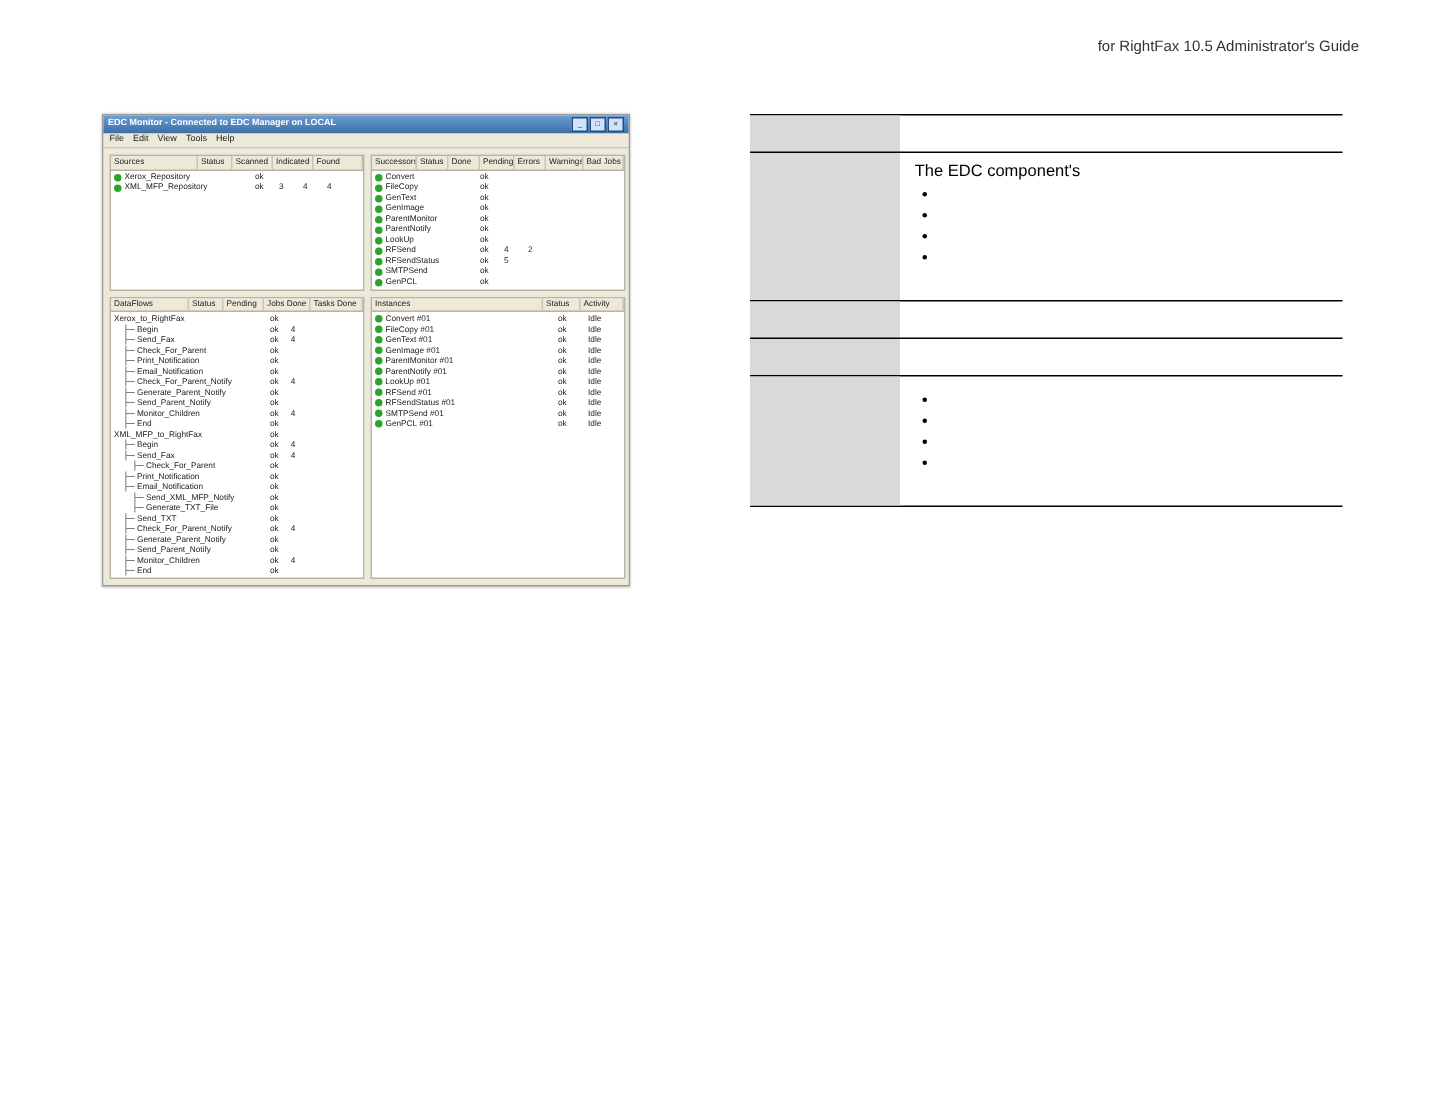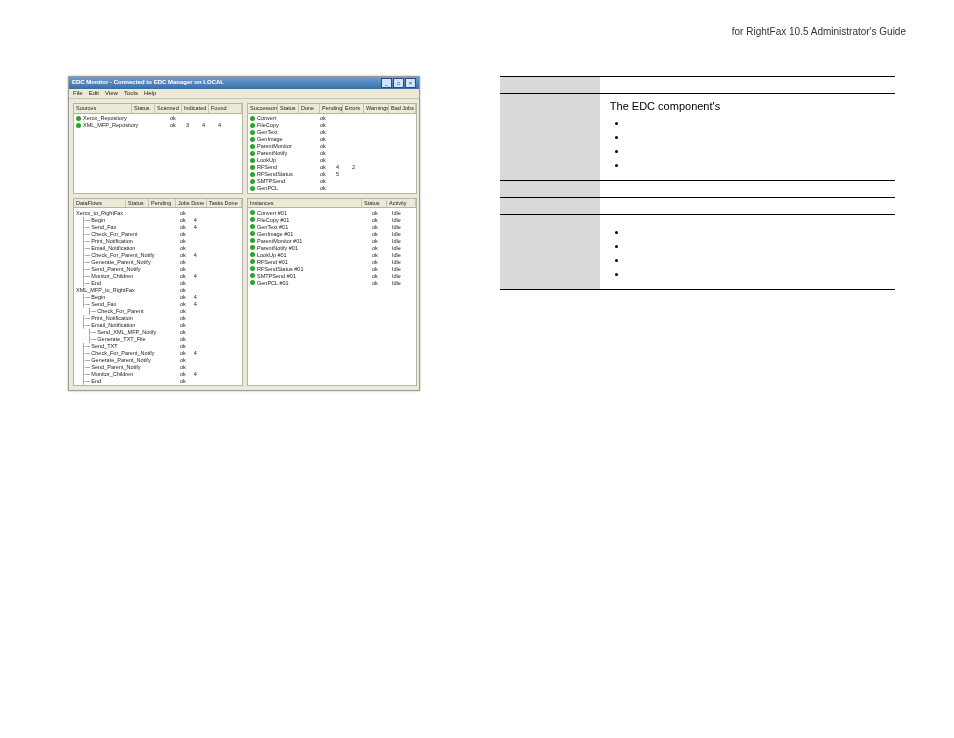--- a/index.html
+++ b/index.html
@@ -28,21 +28,21 @@
   .rw .cn{width:14px;text-align:left;}
   .tree{padding:1px 2px;}
   .tree .ln{font-size:5.5px;height:7px;display:flex;align-items:center;gap:2px;white-space:nowrap;}
   .tree .ln .st{margin-left:auto;width:60px;display:flex;gap:4px;}
   .tree .ln .st span{font-size:5.5px;}
   .ind0{padding-left:0px;} .ind1{padding-left:6px;} .ind2{padding-left:12px;}
   
   .tbl{font-size:11px;border-top:1px solid #000;border-bottom:1px solid #000;margin-bottom:12px;}
   .trow{display:flex;}
   .tcell-h{background:#d9d9d9;font-weight:bold;width:88px;padding:8px 6px;border-bottom:1px solid #000;}
-  .tcell-d{flex:1;padding:6px 6px 6px 10px;border-bottom:1px solid #000;}
+  .tcell-d{flex:1;padding:6px 6px 18px 10px;border-bottom:1px solid #000;}
   .trow:last-child .tcell-h,.trow:last-child .tcell-d{border-bottom:0;}
   .tcell-d ul{margin:4px 0 4px 18px;padding:0;}
   .tcell-d li{margin:2px 0;}
   .footer{position:absolute;bottom:24px;right:48px;font-size:10px;color:#555;}
 </style>
 </head>
 <body>
 <div class="page">
   <div class="hdr">for RightFax 10.5 Administrator's Guide</div>
 

